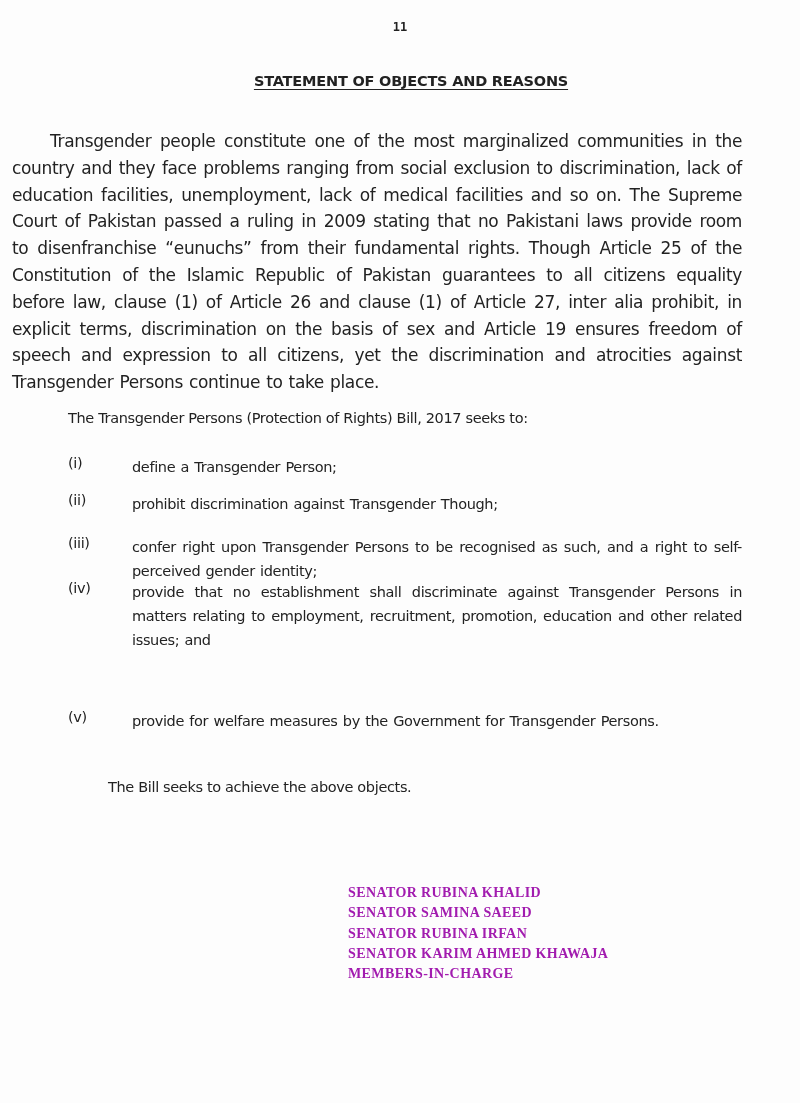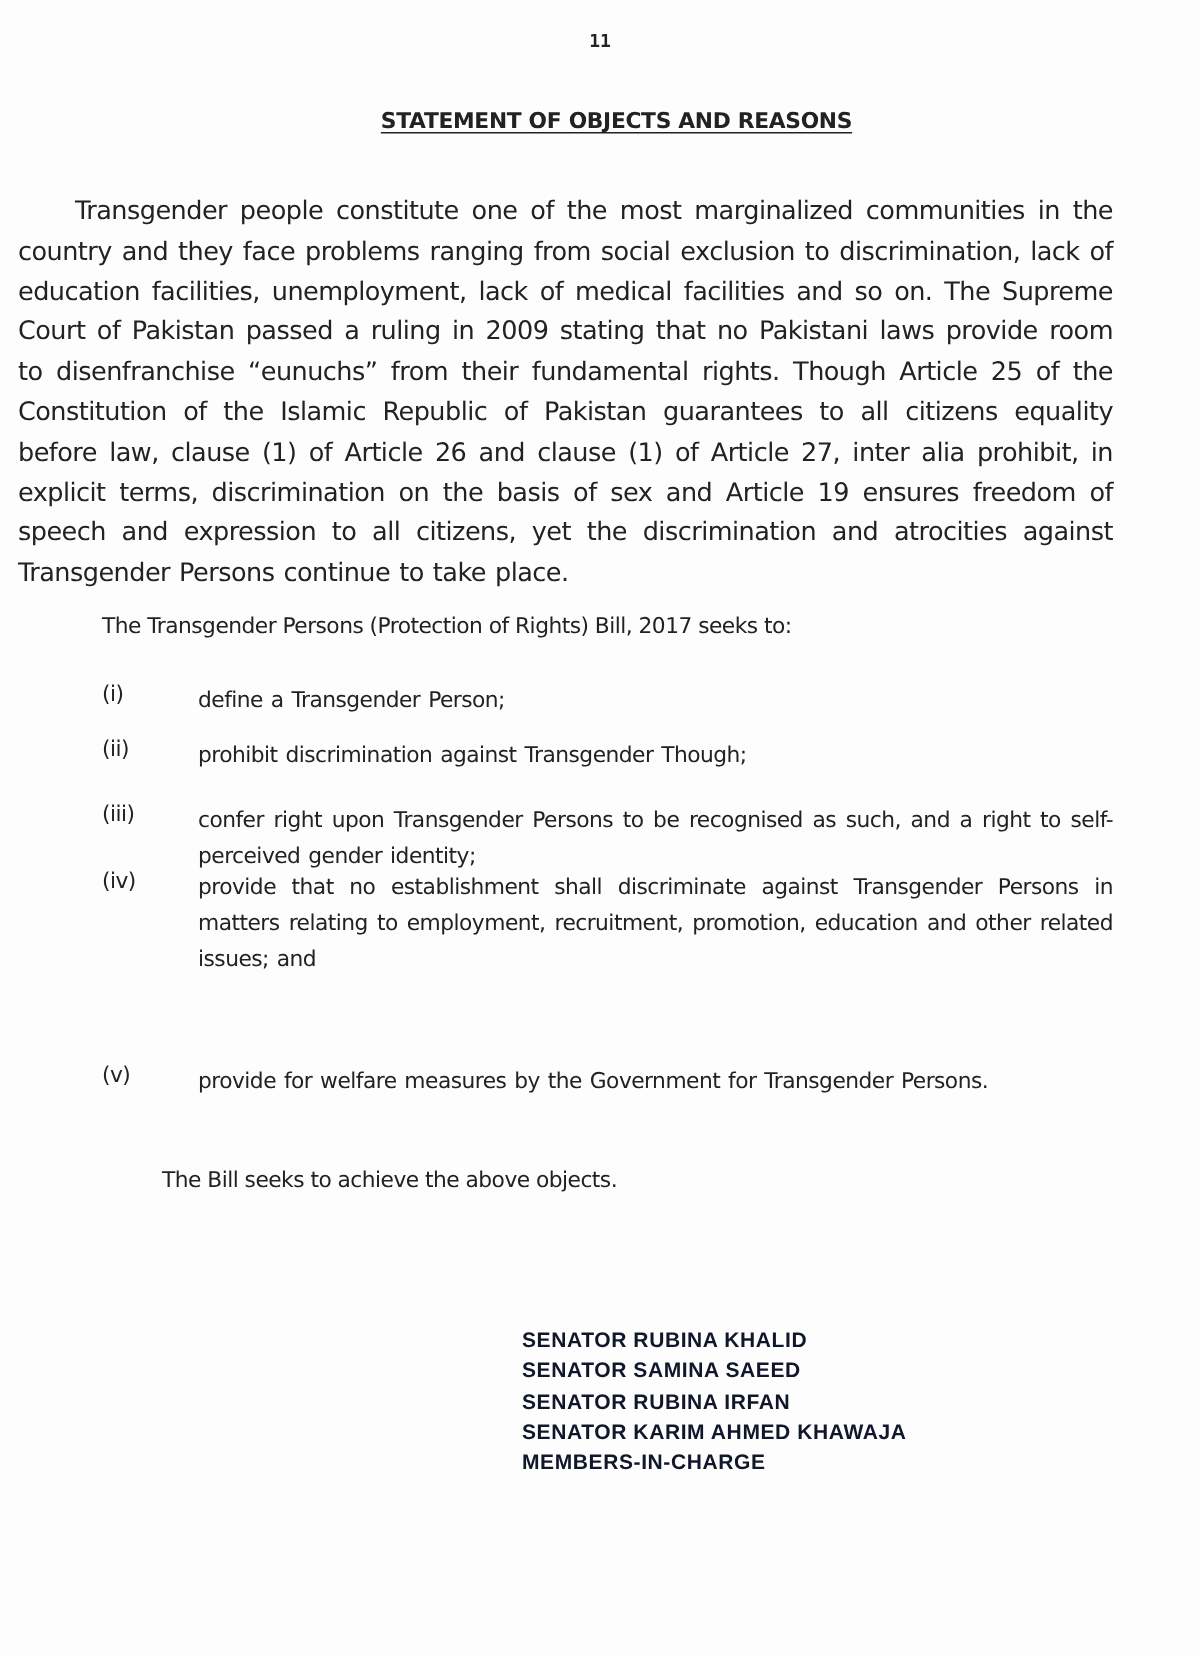--- a/index.html
+++ b/index.html
@@ -26,22 +26,22 @@
     position: absolute; left: 68px; top: 410px; font-size: 14.5px; letter-spacing: -0.35px;
   }
   .item { position: absolute; left: 68px; width: 674px; font-size: 14.5px; letter-spacing: -0.35px; }
   .item .num { position: absolute; left: 0; top: 0; }
   .item .txt {
     margin-left: 64px; line-height: 24px; text-align: justify; text-align-last: left; word-spacing: 1px;
   }
   .closing { position: absolute; left: 68px; top: 779px; font-size: 14.5px; letter-spacing: -0.35px; margin-left: 40px; }
   .signatures {
     position: absolute; left: 348px; top: 883px;
-    font-family: Liberation Sans, sans-serif; font-weight: bold; font-size: 14px;
-    line-height: 20.3px; letter-spacing: 0.4px; color: #0f172a;
+    font-family: Liberation Serif, serif; font-weight: bold; font-size: 14px;
+    line-height: 20.3px; letter-spacing: 0.4px; color: #a21caf;
   }
 </style>
 </head>
 <body>
 
 <div class="page-number">11</div>
 <div class="title">STATEMENT OF OBJECTS AND REASONS</div>
 
 <div class="para"><span class="indent"></span><span>Transgender people constitute one of the most marginalized communities in the country and they face problems ranging from social exclusion to discrimination, lack of education facilities, unemployment, lack of medical facilities and so on. The Supreme Court of Pakistan passed a ruling in 2009 stating that no Pakistani laws provide room to disenfranchise “eunuchs” from their fundamental rights. Though Article 25 of the Constitution of the Islamic Republic of Pakistan guarantees to all citizens equality before law, clause (1) of Article 26 and clause (1) of Article 27, inter alia prohibit, in explicit terms, discrimination on the basis of sex and Article 19 ensures freedom of speech and expression to all citizens, yet the discrimination and atrocities against Transgender Persons continue to take place.</span></div>
 

